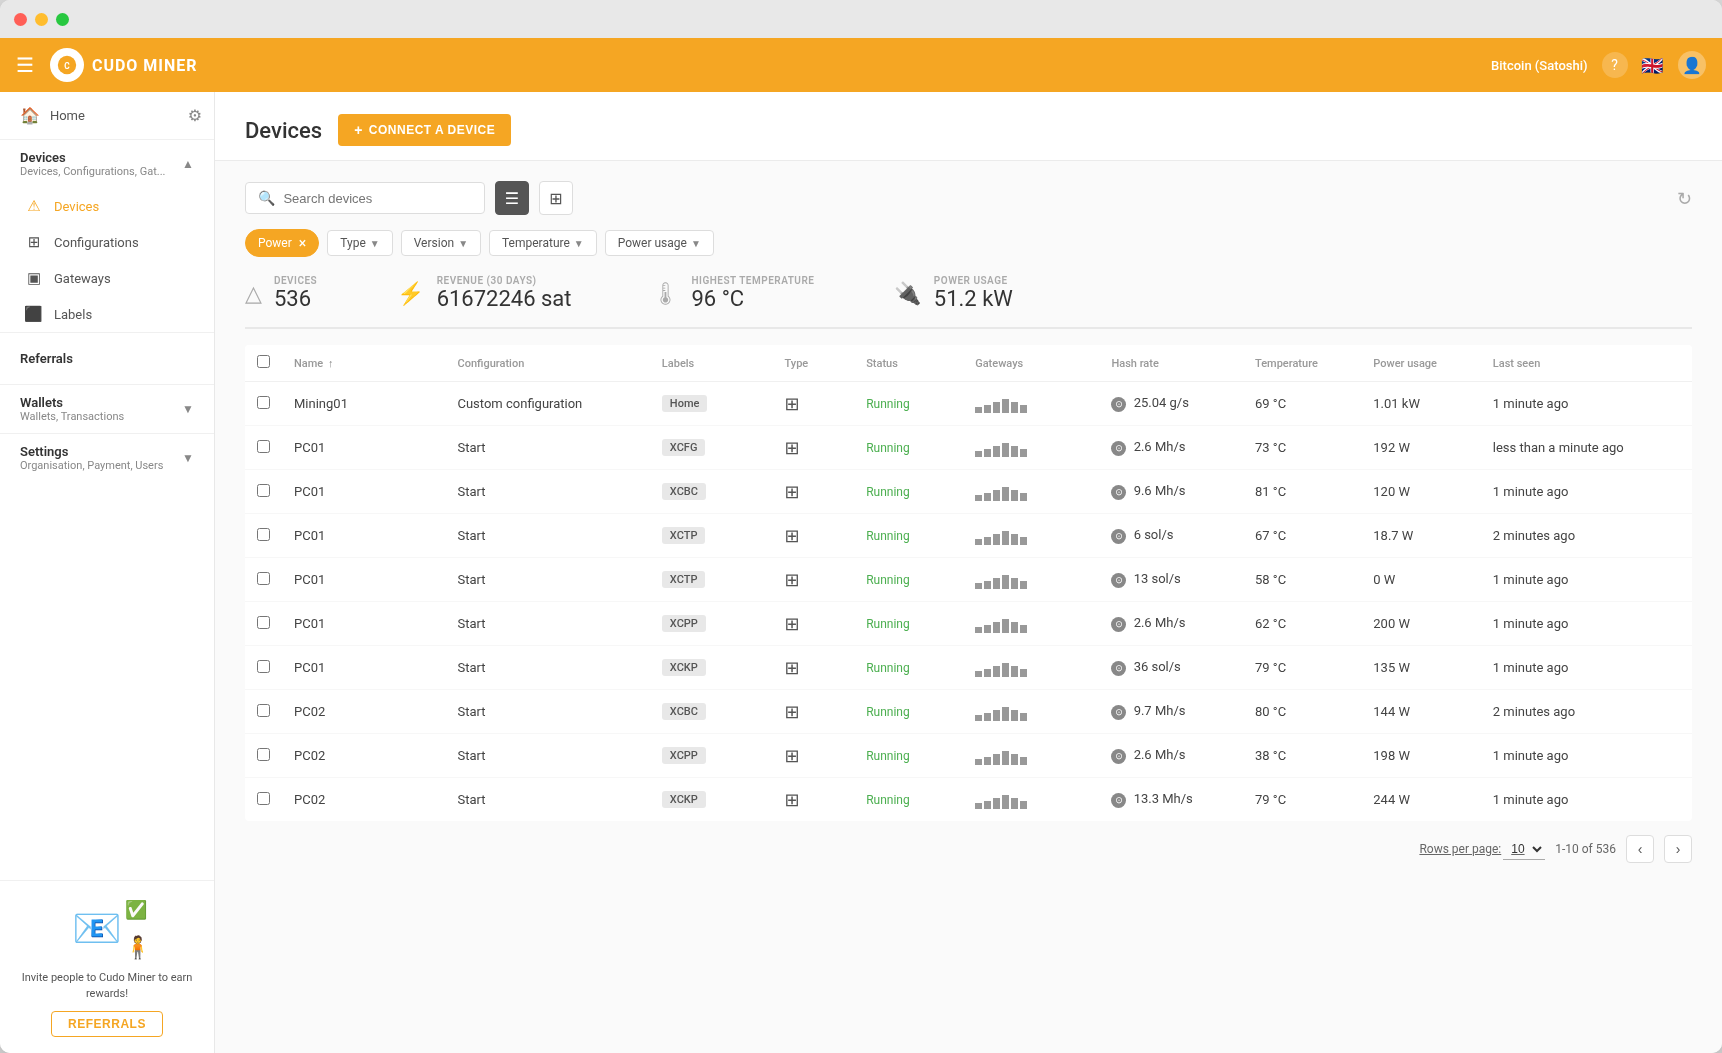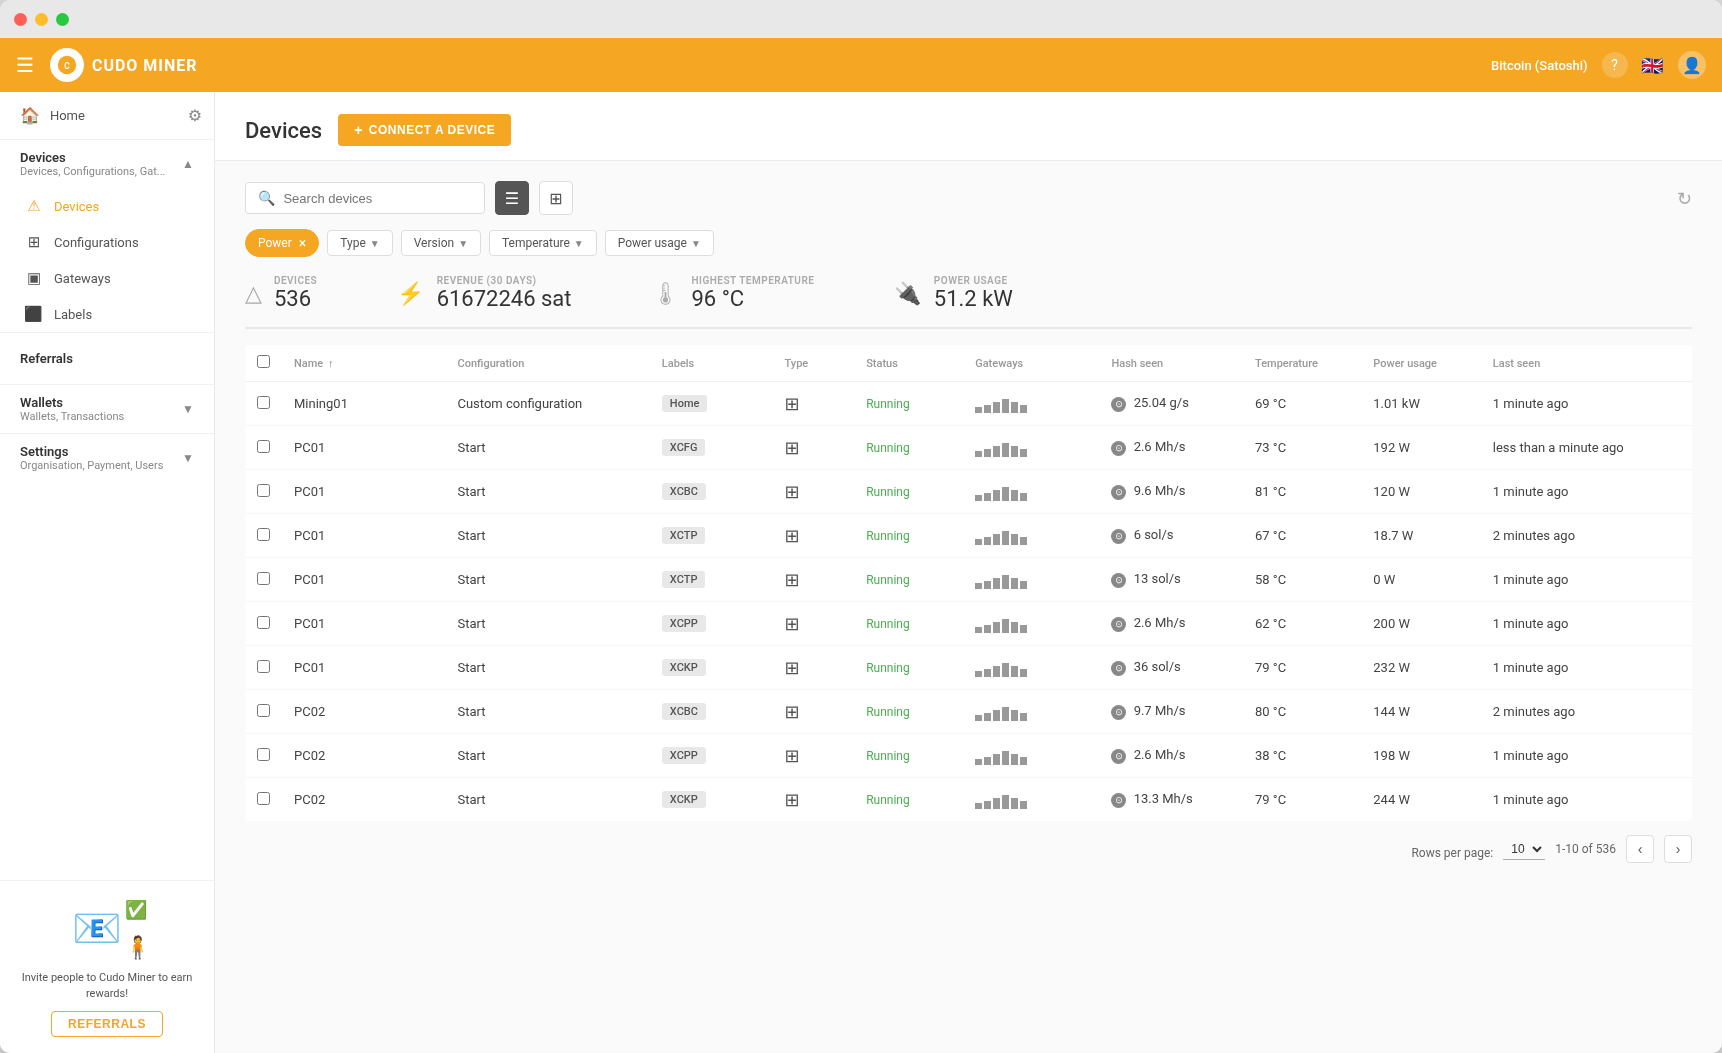--- a/index.html
+++ b/index.html
@@ -111,21 +111,21 @@
     .power-col { min-width: 80px; }
     .lastseen-col { min-width: 140px; }
 
     .status-running { color: #4caf50; font-size: 12px; }
     .label-badge { display: inline-block; padding: 2px 8px; border-radius: 3px; font-size: 11px; background: #e8e8e8; color: #555; font-weight: 500; }
 
     .sort-icon { font-size: 11px; color: #888; margin-left: 2px; }
 
     
     .pagination-row { display: flex; align-items: center; justify-content: flex-end; padding: 14px 0 4px; gap: 10px; }
-    .rows-per-page { display: flex; align-items: flex-end; gap: 10px; font-size: 12px; color: #666; }
+    .rows-per-page { display: flex; align-items: center; gap: 2px; font-size: 12px; color: #666; text-decoration: underline; }
     .rows-select { border: none; border-bottom: 1px solid #aaa; font-size: 12px; color: #333; padding: 2px 4px; cursor: pointer; background: transparent; }
     .page-info { font-size: 12px; color: #666; }
     .page-btn { width: 28px; height: 28px; border: 1px solid #ddd; border-radius: 4px; background: white; display: flex; align-items: center; justify-content: center; cursor: pointer; color: #555; font-size: 14px; }
 
     
     .promo-illustration { display: flex; justify-content: center; margin-bottom: 8px; }
   </style>
 </head>
 <body>
 
@@ -320,21 +320,21 @@
                   <input type="checkbox" style="">
                 </th>
                 <th class="name-col">
                   Name <span class="sort-icon">↑</span>
                 </th>
                 <th class="config-col">Configuration</th>
                 <th class="labels-col">Labels</th>
                 <th class="type-col">Type</th>
                 <th class="status-col">Status</th>
                 <th class="hardware-col">Gateways</th>
-                <th class="hashrate-col">Hash seen</th>
+                <th class="hashrate-col">Hash rate</th>
                 <th class="temp-col">Temperature</th>
                 <th class="power-col">Power usage</th>
                 <th class="lastseen-col">Last seen</th>
               </tr>
             </thead>
             <tbody id="table-body">
             <tr>
     <td class="checkbox-col"><input type="checkbox" style=""></td>
     <td class="name-col">Mining01</td>
     <td class="config-col">Custom configuration</td>
@@ -499,21 +499,21 @@
                       <div style="width:7px;height:14px;background:#999;display:inline-block;margin-right:1px;vertical-align:bottom;"></div>
                       <div style="width:7px;height:11px;background:#999;display:inline-block;margin-right:1px;vertical-align:bottom;"></div>
                       <div style="width:7px;height:8px;background:#999;display:inline-block;margin-right:1px;vertical-align:bottom;"></div>
                     </div>
                   </td>
     <td class="hashrate-col">
       <span style="display:inline-block;width:15px;height:15px;border-radius:50%;background:#888;color:white;font-size:9px;text-align:center;line-height:15px;margin-right:4px;vertical-align:middle;">⊙</span>
       36 sol/s
     </td>
     <td class="temp-col">79 °C</td>
-    <td class="power-col">232 W</td>
+    <td class="power-col">135 W</td>
     <td class="lastseen-col">1 minute ago</td>
   </tr>
                 <tr>
     <td class="checkbox-col"><input type="checkbox" style=""></td>
     <td class="name-col">PC02</td>
     <td class="config-col">Start</td>
     <td class="labels-col"><span class="label-badge">XCBC</span></td>
     <td class="type-col"><span style="font-size:18px; color:#555;">⊞</span></td>
     <td class="status-col"><span class="status-running">Running</span></td>
     <td class="hardware-col">

